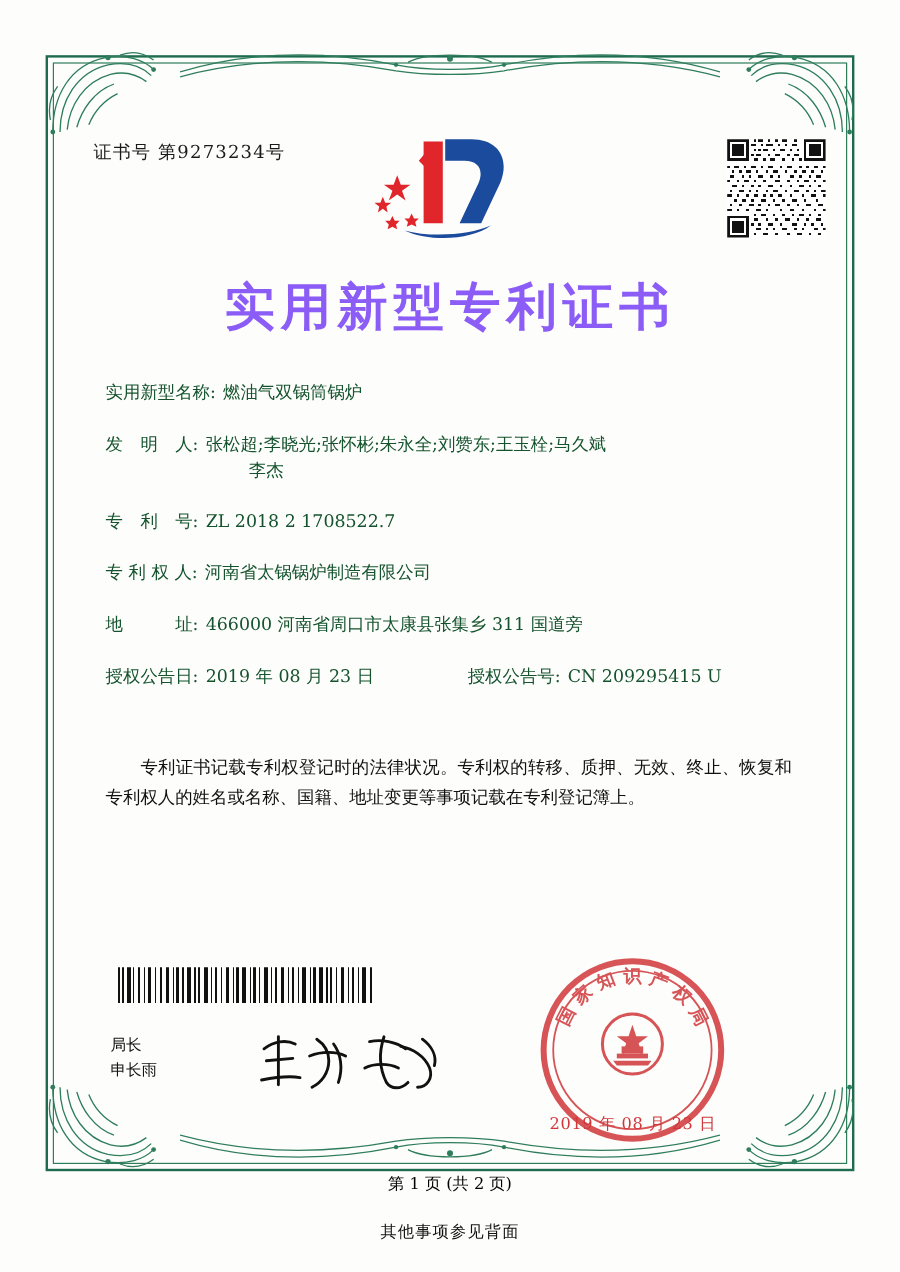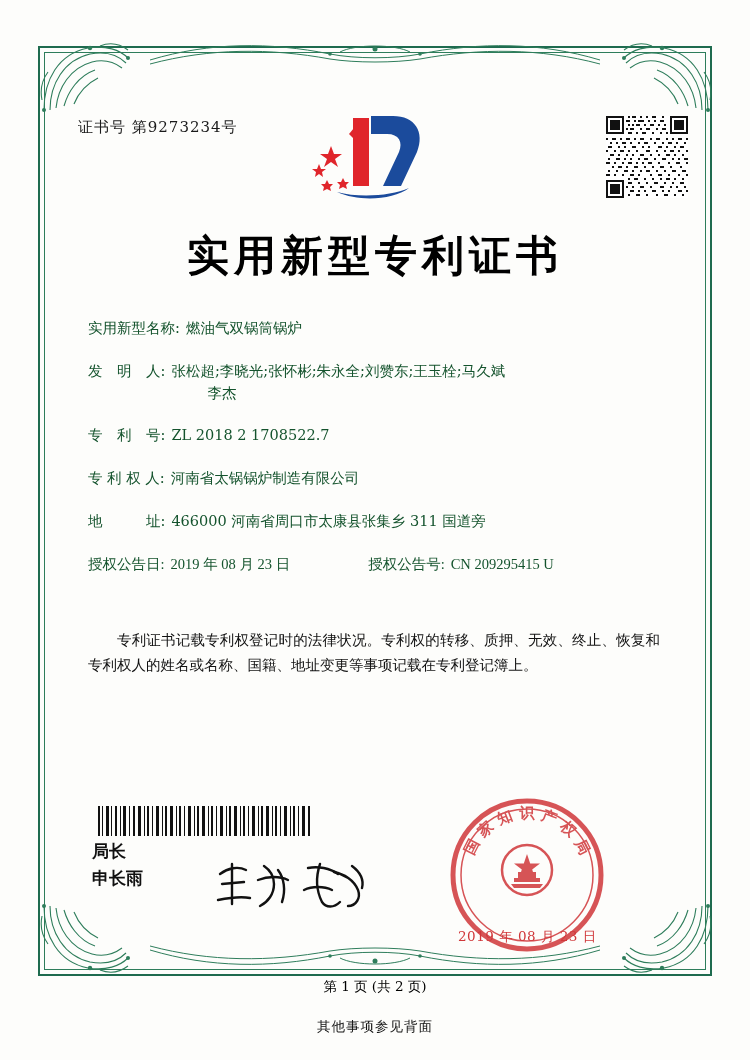--- a/index.html
+++ b/index.html
@@ -85,21 +85,21 @@
   }
   .qr svg { display:block; }
 
   .title {
     position: absolute;
     left: 0; right: 0; top: 228px;
     text-align: center;
     font-size: 42px;
     font-weight: bold;
     letter-spacing: 5px;
-    color: #000000;
+    color: #8b5cf6;
     font-family: "DejaVu Serif", "Liberation Serif", serif;
   }
 
   
   .fields {
     position: absolute;
     left: 88px; top: 318px;
     width: 580px;
     font-family: "DejaVu Serif", "Liberation Serif", serif;
     font-size: 14.5px;
@@ -121,21 +121,20 @@
   }
   .field-value .sub {
     display: block;
     margin-left: 36px;
   }
   .row-inline {
     display: flex;
     align-items: flex-start;
     margin-bottom: 21px;
     line-height: 1.5;
-    font-family: Liberation Serif, serif;
   }
   .row-inline .seg2 { margin-left: 78px; }
 
   
   .paras {
     position: absolute;
     left: 88px; top: 628px;
     width: 572px;
     font-family: "DejaVu Serif", "Liberation Serif", serif;
     font-size: 14.5px;
@@ -152,25 +151,24 @@
   .barcode {
     position: absolute;
     left: 98px; top: 806px;
     width: 212px; height: 30px;
   }
   .barcode svg { display:block; }
 
   
   .sig-block {
     position: absolute;
-    left: 92px; top: 838px;
-    font-family: "DejaVu Serif", "Liberation Serif", serif;
-    font-size: 17px;
+    left: 92px; top: 862px;
+    font-family: "DejaVu Serif", "Liberation Serif", serif;
+    font-size: 13px;
     line-height: 1.6;
-    font-weight: bold;
   }
   .handwriting {
     position: absolute;
     left: 212px; top: 856px;
     width: 160px; height: 58px;
     color: #111;
   }
   .handwriting svg { display:block; }
 
   

